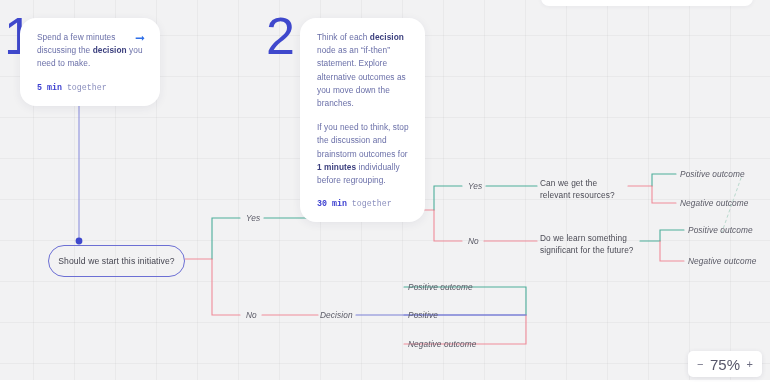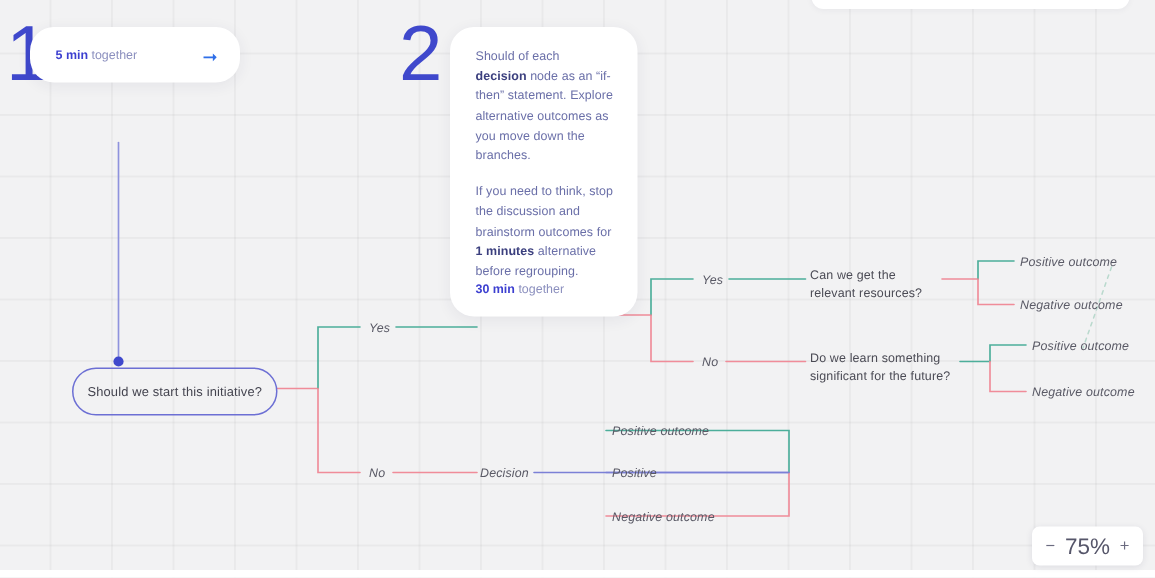--- a/index.html
+++ b/index.html
@@ -34,23 +34,24 @@
   }
   .card p {
     color: #6a6fa8;
     font-size: 8.3px;
     line-height: 13.2px;
     letter-spacing: .05px;
   }
   .card p b { color: #3b3f7e; font-weight: 700; }
   .card .gap { height: 11px; }
   .card .timing {
-    margin-top: 0;
+    margin-top: 12px;
     font-size: 8.3px;
     color: #8b8fbe;
+    font-family: Liberation Mono, monospace;
   }
   .card .timing b { color: #3c3fd0; font-weight: 700; }
   .numeral {
     position: absolute;
     font-size: 52px;
     font-weight: 400;
     color: #3f48cc;
     line-height: 1;
     letter-spacing: -2px;
   }
@@ -166,33 +167,36 @@
       <path d="M356,315 L526,315" stroke="#7b80d6"></path>
       <path d="M526,315 L526,287 L404,287" stroke="#4cae9a"></path>
       <path d="M526,315 L526,344 L404,344" stroke="#f08c99"></path>
       <path d="M526,315 L404,315" stroke="#7b80d6"></path>
     </g>
   </svg>
 
   <div class="numeral" style="left:4px; top:10px;">1</div>
   <div class="card" style="left:20px; top:18px; width:140px;">
     <div class="arrow-btn">➞</div>
+    <p>
+      <span>Spend a few minutes discussing the </span><b>decision</b><span> you need to make.</span>
+    </p>
     <div class="timing">
       <b>5 min</b><span> together</span>
     </div>
   </div>
 
   <div class="numeral" style="left:266px; top:10px;">2</div>
   <div class="card" style="left:300px; top:18px; width:125px;">
     <p>
-      <span>Should of each </span><b>decision</b><span> node as an “if-then” statement. Explore alternative outcomes as you move down the branches.</span>
+      <span>Think of each </span><b>decision</b><span> node as an “if-then” statement. Explore alternative outcomes as you move down the branches.</span>
     </p>
     <div class="gap"></div>
     <p>
-      <span>If you need to think, stop the discussion and brainstorm outcomes for </span><b>1 minutes</b><span> alternative before regrouping.</span>
+      <span>If you need to think, stop the discussion and brainstorm outcomes for </span><b>1 minutes</b><span> individually before regrouping.</span>
     </p>
     <div class="timing">
       <b>30 min</b><span> together</span>
     </div>
   </div>
 
   <div class="root-node" style="left:48px; top:245px; width:137px; height:32px;">Should we start this initiative?</div>
 
   <div class="tlabel" style="left:246px; top:213px;">Yes</div>
   <div class="tlabel" style="left:246px; top:310px;">No</div>

